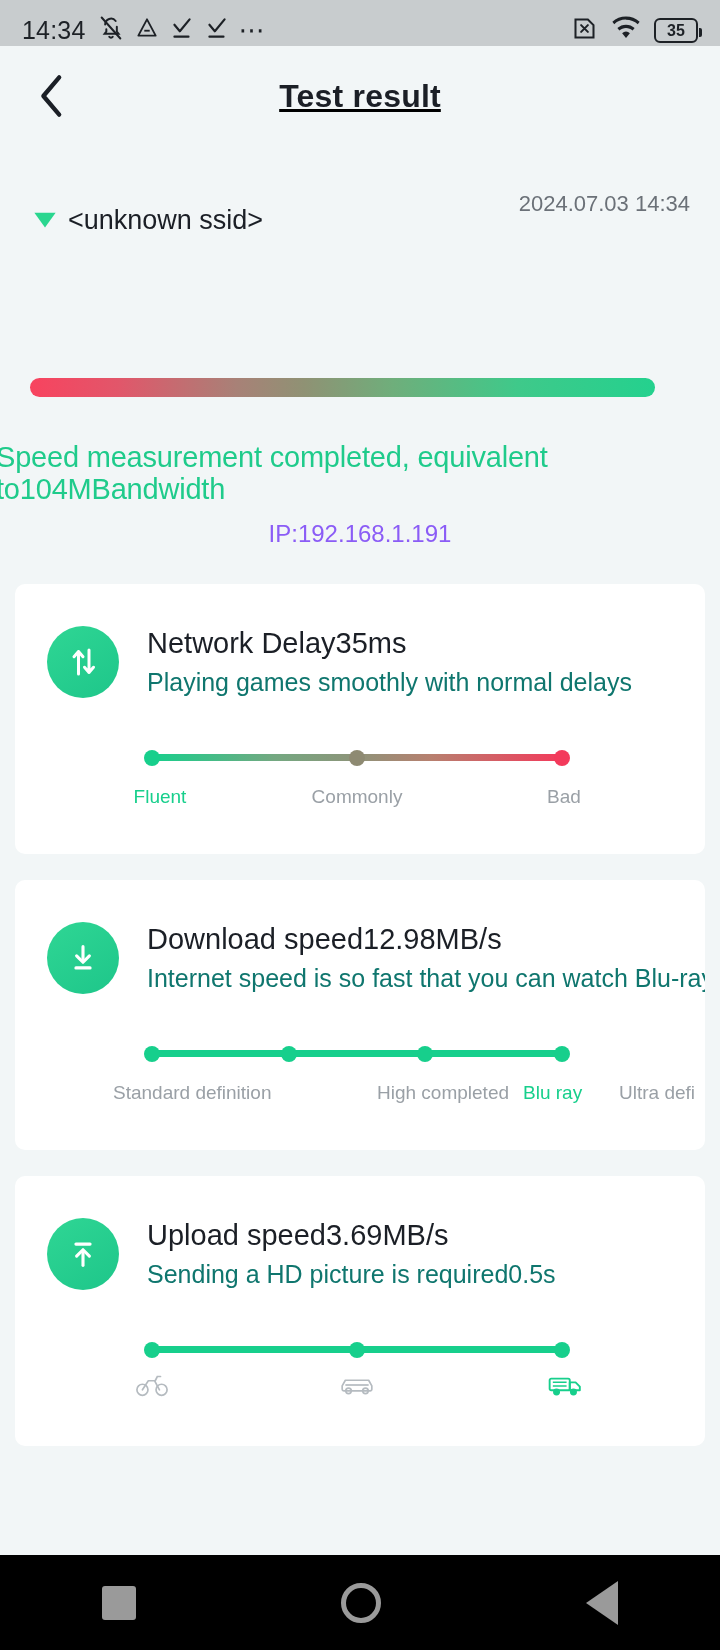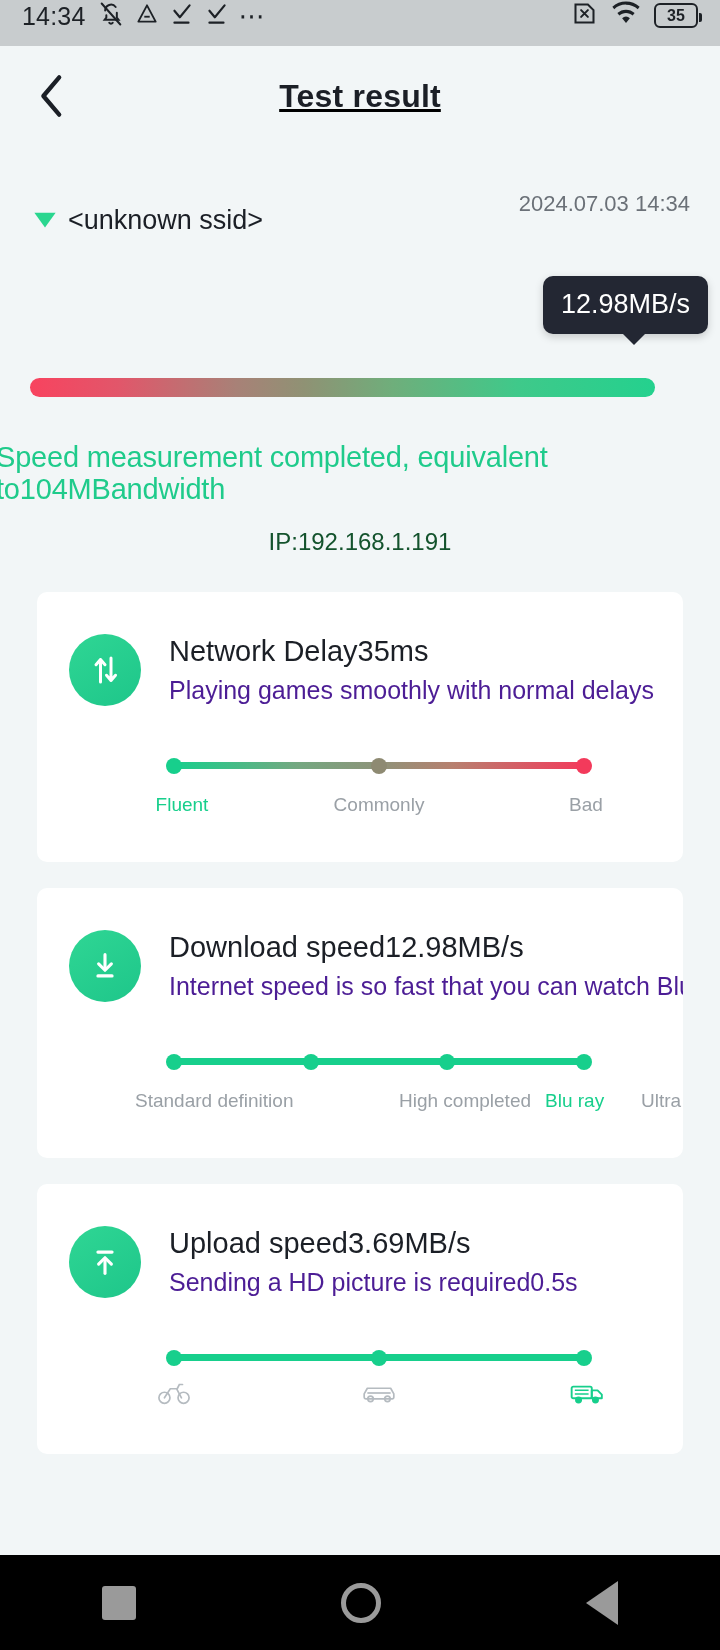--- a/index.html
+++ b/index.html
@@ -6,21 +6,21 @@
   html, body {
     width: 720px; height: 1650px;
     font-family: "Liberation Sans", sans-serif;
     background: #f2f6f7;
     overflow: hidden;
   }
   .screen { position: relative; width: 720px; height: 1650px; background: #f2f6f7; }
 
   
   .statusbar {
-    height: 46px; background: #c8ccce; display: flex; align-items: flex-start;
+    height: 46px; background: #c8ccce; display: flex; align-items: flex-end;
     padding: 0 22px; color: #1d2126;
   }
   .sb-left { display: flex; align-items: center; gap: 9px; flex: 1; }
   .sb-time { font-size: 25px; font-weight: 500; letter-spacing: .2px; margin-right: 2px; }
   .sb-right { display: flex; align-items: center; gap: 13px; }
   .sb-ico { display: block; }
   .dots { font-size: 26px; line-height: 14px; letter-spacing: 2px; color:#1d2126; }
   .batt {
     border: 2.5px solid #1d2126; border-radius: 6px; width: 44px; height: 25px;
     display: flex; align-items: center; justify-content: center;
@@ -69,37 +69,37 @@
     border-radius: 12px;
     background: linear-gradient(90deg, #f8435f 0%, #e2566a 14%, #a88177 33%, #8f9274 44%, #6fae7b 58%, #3fc98a 78%, #24d18e 100%);
   }
 
   
   .result-text {
     padding: 0 8px 0 0; margin-top: 26px;
     font-size: 29px; color: #1fcb8b; line-height: 1.1; letter-spacing: -0.2px;
     margin-left: -4px;
   }
-  .ip-text { text-align: center; font-size: 24px; color: #14532d; margin-top: 22px; }
+  .ip-text { text-align: center; font-size: 24px; color: #8b5cf6; margin-top: 14px; }
 
   
   .card {
-    background: #fff; border-radius: 10px; margin: 0 37px 26px;
+    background: #fff; border-radius: 10px; margin: 0 15px 26px;
     padding: 42px 0 34px; overflow: hidden;
   }
   .cards-wrap { margin-top: 36px; }
   .card-head { display: flex; align-items: center; padding: 0 32px; }
   .badge {
     width: 72px; height: 72px; border-radius: 50%; flex: 0 0 72px;
     background: linear-gradient(145deg, #2fd694 0%, #1ec68a 100%);
     display: flex; align-items: center; justify-content: center;
   }
   .card-texts { margin-left: 28px; min-width: 0; }
   .card-title { font-size: 29px; color: #1b1f26; white-space: nowrap; }
-  .card-sub { font-size: 25px; color: #4c1d95; margin-top: 8px; white-space: nowrap; text-align: right; }
+  .card-sub { font-size: 25px; color: #0f766e; margin-top: 8px; white-space: nowrap; text-align: right; }
 
   .scale { position: relative; margin: 52px 0 0; height: 14px; padding: 0 0 0 0; }
   .scale-line {
     position: absolute; left: 137px; width: 410px; top: 4px; height: 7px; border-radius: 4px;
   }
   .scale-line.mixed { background: linear-gradient(90deg, #17cf8c 0%, #74a881 30%, #8e9379 50%, #b7806f 68%, #f33a5b 100%); }
   .scale-line.green { background: #17cf8c; }
   .dot {
     position: absolute; width: 16px; height: 16px; border-radius: 50%; top: 0;
     transform: translateX(-50%);
@@ -196,21 +196,20 @@
         <svg width="30" height="26" viewBox="0 0 24 22" fill="#2ad68f">
           <path d="M3 6.5h18L12 19z"></path>
         </svg>
       </span>
       <span class="ssid-name">&lt;unknown ssid&gt;</span>
     </div>
     <span class="ssid-date">2024.07.03 14:34</span>
   </div>
 
   <div class="bar-area">
-    <div class="tooltip">12.98MB/s</div>
     <div class="main-track"></div>
   </div>
 
   <div class="result-text">Speed measurement completed, equivalent to104MBandwidth</div>
   <div class="ip-text">IP:192.168.1.191</div>
 
   <div class="cards-wrap">
 
     <div class="card">
       <div class="card-head">

